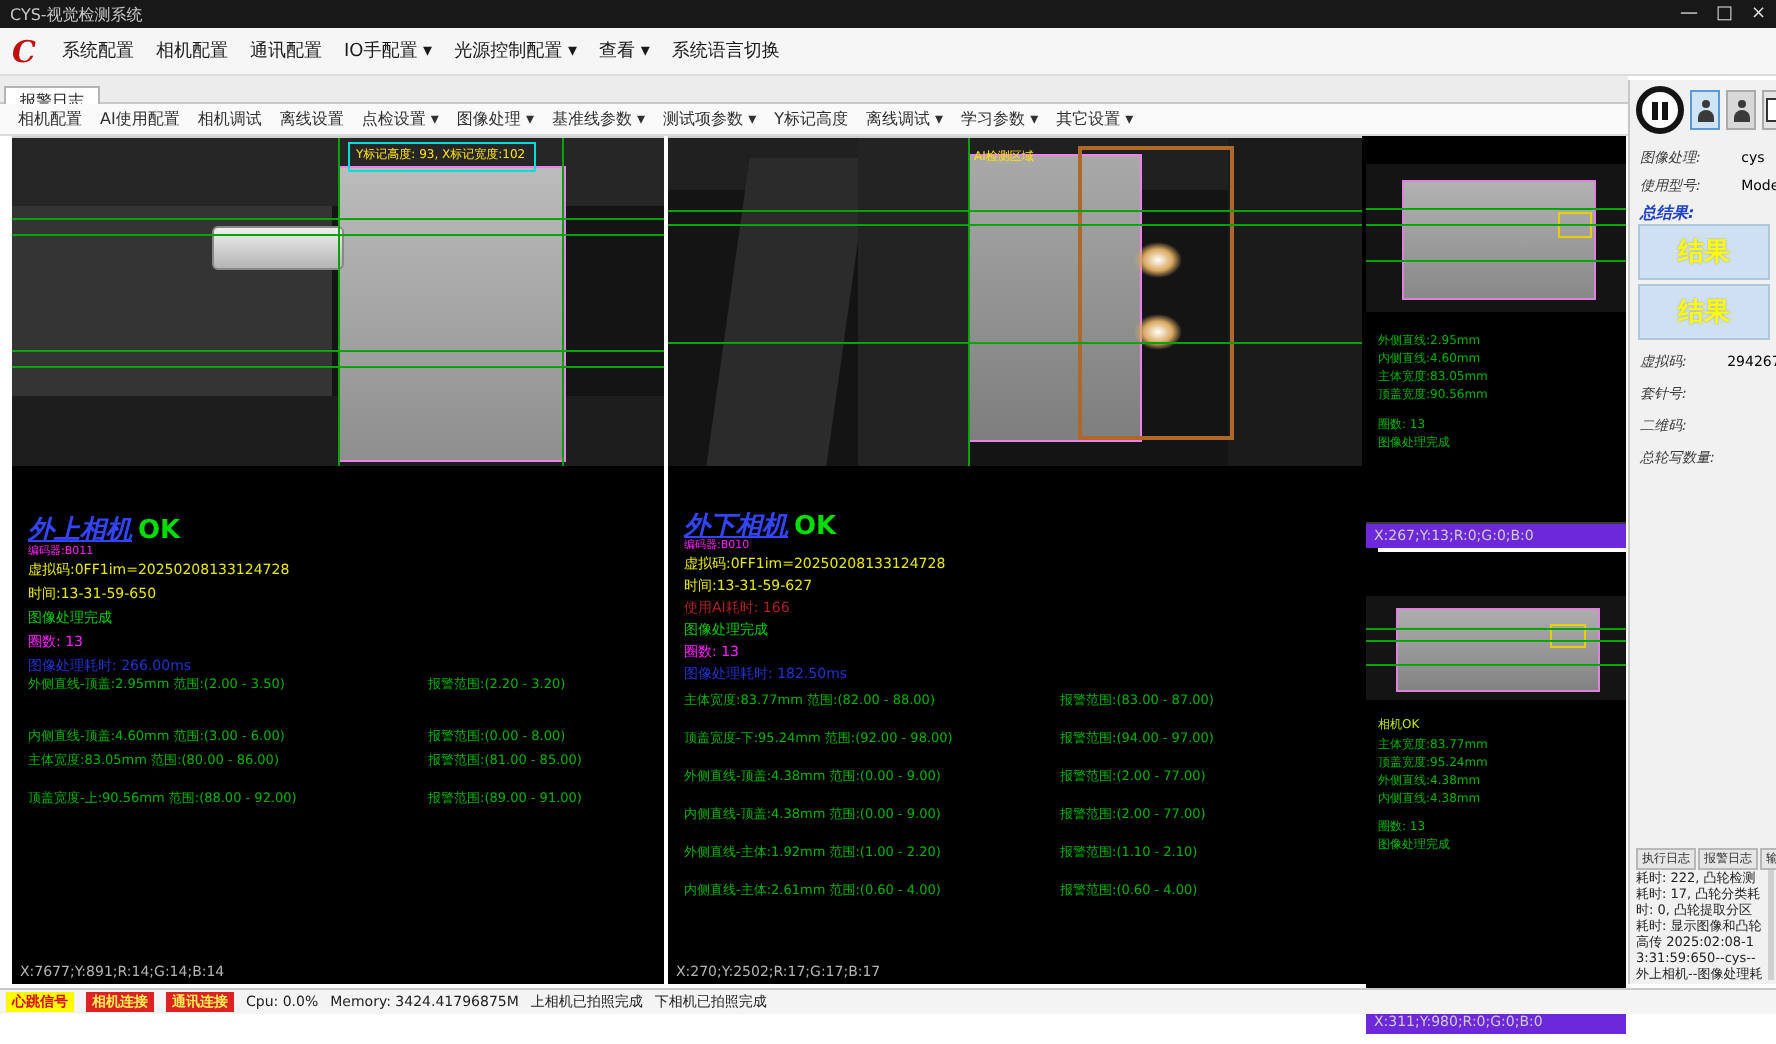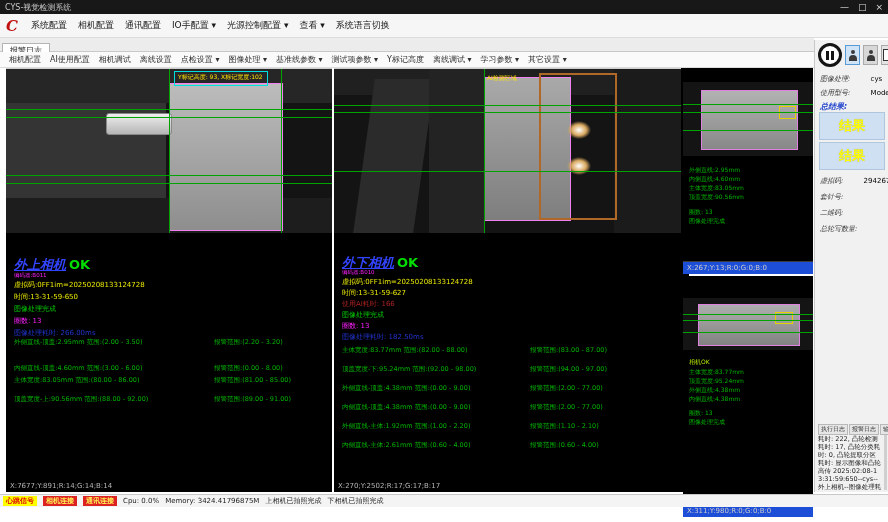--- a/index.html
+++ b/index.html
@@ -48,21 +48,21 @@
   .ln-y{color:#e8e800}
   .ln-g{color:#00cc00}
   .ln-m{color:#ff20ff}
   .ln-b{color:#2233cc}
   .ln-r{color:#aa2222}
   .mrow{position:absolute;left:8px;font-size:6.5px;color:#00b400;white-space:nowrap}
   .mrow .malarm{position:absolute;white-space:nowrap}
   .panel-left .malarm{left:200px}
   .panel-mid .malarm{left:188px}
   .coords{position:absolute;left:4px;bottom:2px;color:#b4b4b4;font-size:7px;white-space:nowrap}
-  .coords-bar{position:absolute;left:0;bottom:0;width:100%;height:13px;background:#1d4ed8;
+  .coords-bar{position:absolute;left:0;bottom:0;width:100%;height:13px;background:#6d28d9;
               border-top:1px solid #3a3a3a;color:#cccccc;font-size:7px;line-height:13px;
               padding-left:4px;box-sizing:border-box;white-space:nowrap}
   .sline{position:absolute;left:6px;font-size:6px;color:#00b400;white-space:nowrap}
   .sline.okln{color:#bbee00}
   
   .ctrl{position:absolute;left:814px;top:40px;width:74px;height:452px;background:#f1f1f1;
         border-left:1px solid #c8c8c8;box-sizing:border-box}
   .btnrow{position:absolute;left:3px;top:3px;display:flex;align-items:center;gap:3px}
   .btn-pause{width:24px;height:24px;border-radius:50%;background:#fff;border:3px solid #141414;
              box-sizing:border-box;display:flex;align-items:center;justify-content:center;gap:2px}

